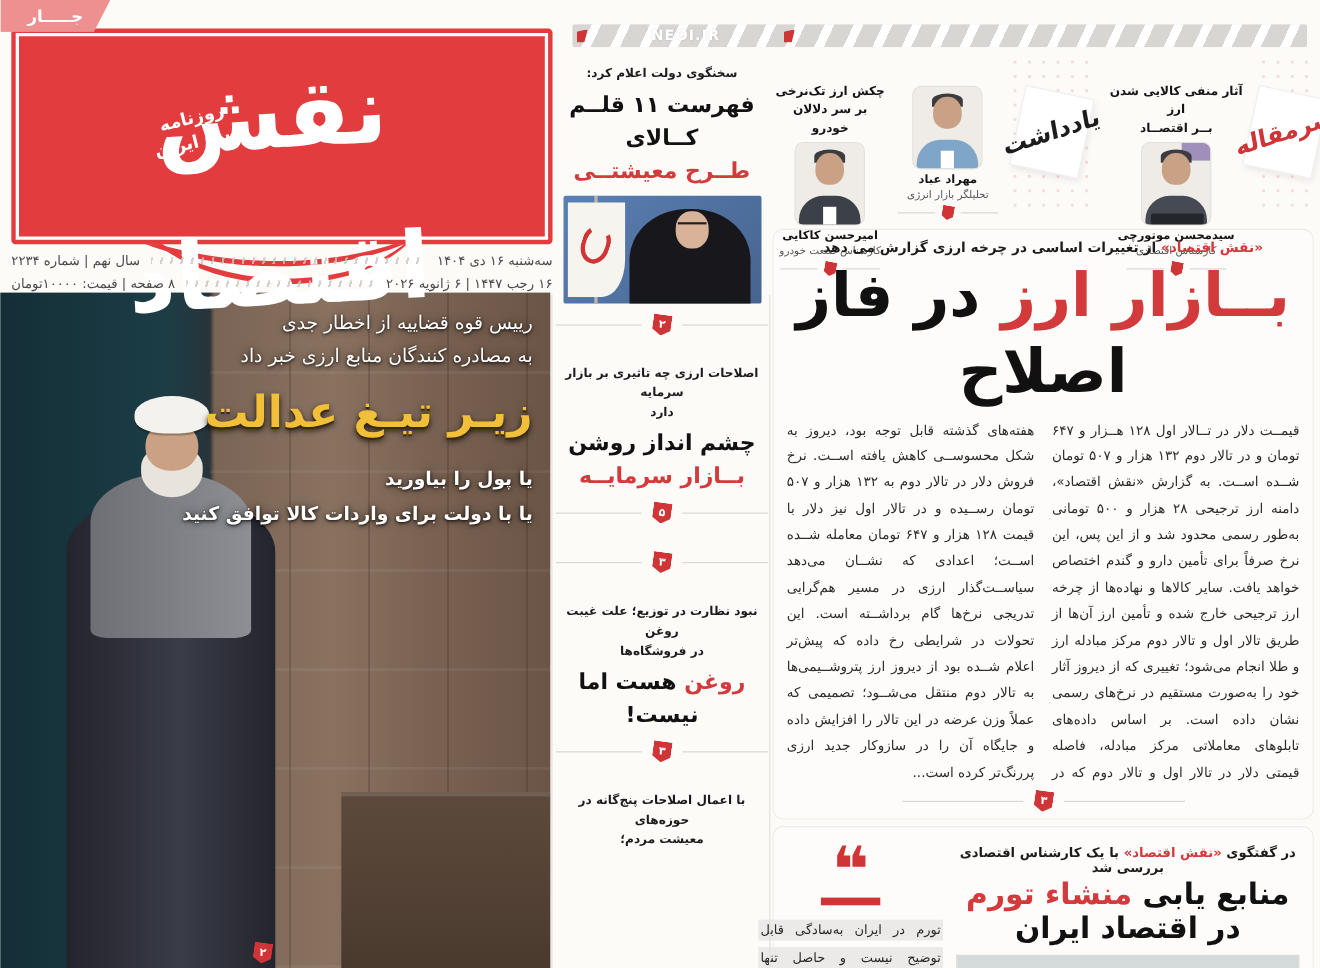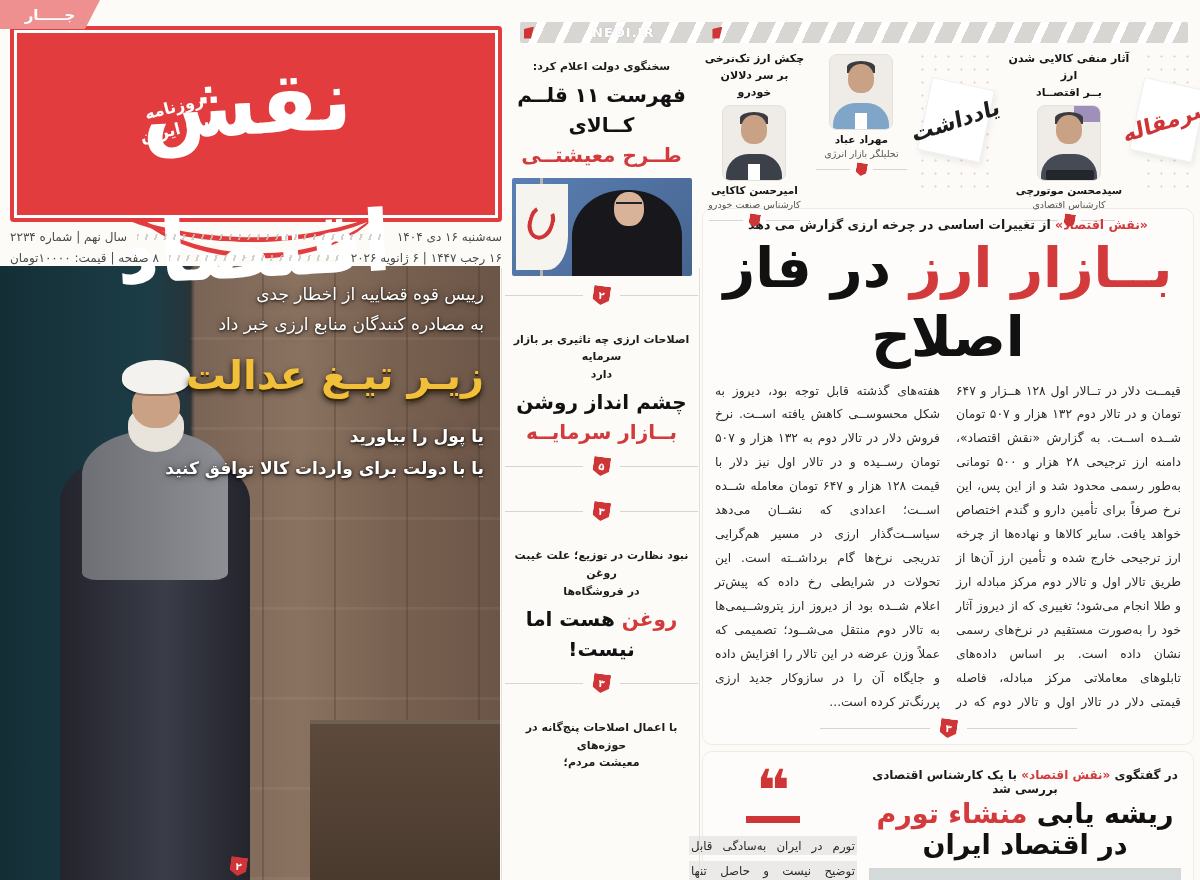--- a/index.html
+++ b/index.html
@@ -88,21 +88,21 @@
 
   .colrow { display:flex; align-items:flex-start; gap:6px; height:152px; }
   .script-zone { position:relative; height:140px; display:flex; align-items:center; justify-content:center;
     background-image:radial-gradient(#f0d9d9 1.2px,transparent 1.3px); background-size:13px 13px; }
   .script-zone .paper { position:absolute; width:64px; height:74px; background:#fff; border:1px solid #eee;
     box-shadow:2px 3px 6px rgba(0,0,0,.07); transform:rotate(12deg); }
   .script-txt { position:relative; font-size:22px; font-weight:bold; transform:rotate(-18deg) skewX(-8deg); letter-spacing:-1px; }
   .script-txt.red-script { color:#cf3537; }
   .script-txt.black-script { color:#1c1c1c; }
 
-  .colcard { text-align:center; }
+  .colcard { text-align:center;margin-top:24px; }
   .colcard .ctitle { font-size:11px; font-weight:bold; line-height:1.55; color:#151515; white-space:pre-line; min-height:36px; }
   .avatar { position:relative; width:64px; height:76px; margin:4px auto 2px; background:#efece7; border:1px solid #e4e1db; border-radius:8px; overflow:hidden; }
   .avatar .head { position:absolute; top:9px; left:50%; transform:translateX(-50%); width:26px; height:29px; background:#c9a184; border-radius:48% 48% 44% 44%; }
   .avatar .hair { position:absolute; top:6px; left:50%; transform:translateX(-50%); width:28px; height:12px; background:#3c3c40; border-radius:50% 50% 0 0; }
   .avatar .torso { position:absolute; bottom:-8px; left:50%; transform:translateX(-50%); width:56px; height:34px; border-radius:22px 22px 0 0; }
   .avatar.suit-dark .torso { background:#3b4049; }
   .avatar.suit-blue .torso { background:#7fa6c9; }
   .avatar.desk .torso { background:#454a55; }
   .avatar.desk .laptop { position:absolute; bottom:0; left:8px; width:48px; height:10px; background:#23262b; border-radius:2px; }
   .avatar.desk .banner { position:absolute; top:0; right:0; width:26px; height:16px; background:#7e6aa8; opacity:.7; }
@@ -333,21 +333,21 @@
         </div>
     </div>
 
     <div class="card">
       <div class="inf-row">
         <div class="inf-main">
           <div class="kicker-line" style="font-size:12px">
             <span>در گفتگوی </span><span class="red">«نقش اقتصاد»</span><span> با یک کارشناس اقتصادی بررسی شد</span>
           </div>
           <div class="inf-head">
-            <span>ریشه یابی </span><span class="red">منشاء تورم </span><span>در اقتصاد ایران</span>
+            <span>منابع یابی </span><span class="red">منشاء تورم </span><span>در اقتصاد ایران</span>
           </div>
           <div class="city-photo" style="margin-top:8px">
             
             
           </div>
         </div>
         <div class="quote-col">
           <div class="qicon">❝</div>
           <div class="qbar"></div>
           <div class="quote-text"><span class="hl-bg">تورم در ایران به‌سادگی قابل توضیح نیست و حاصل تنها افزایش نقدینگی یا نوسانات نرخ ارز نیست. این پدیده اقتصادی، محصول ترکیبی از سیاست‌های نادرست، کسری بودجه، رفتارهای سوداگرانه و انتظارات تورمی است که هم از سوی نهادهای دولتی و هم جامعه شکل گرفته و باعث افزایش پرشتاب قیمت‌ها شده است...</span></div>

